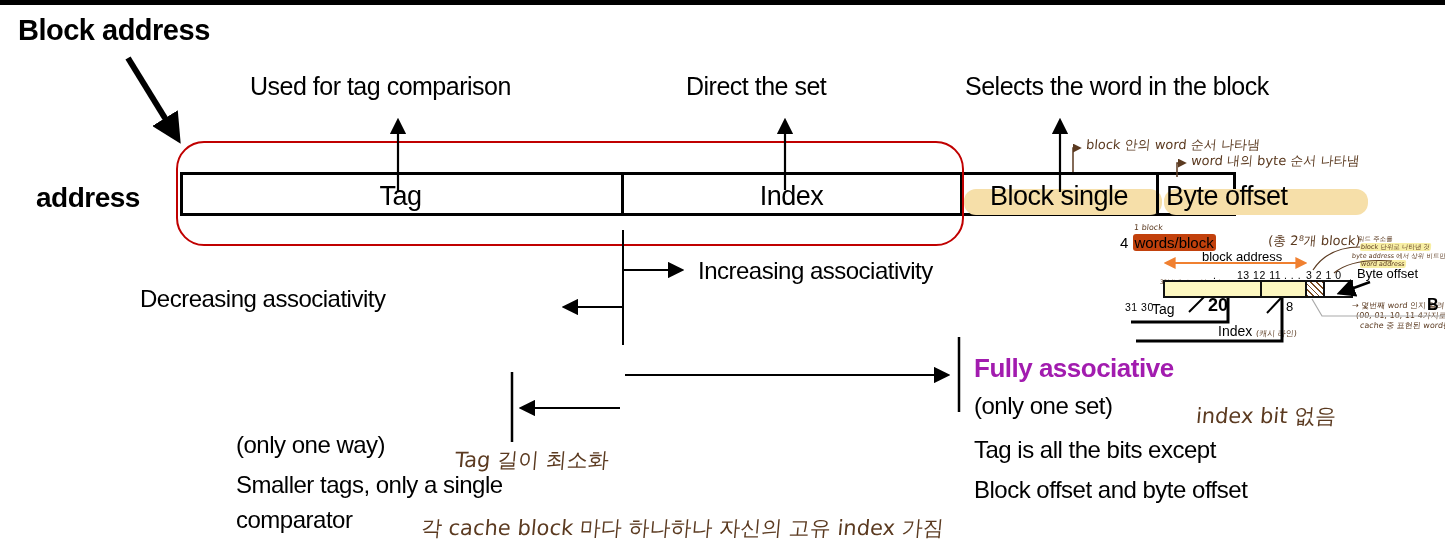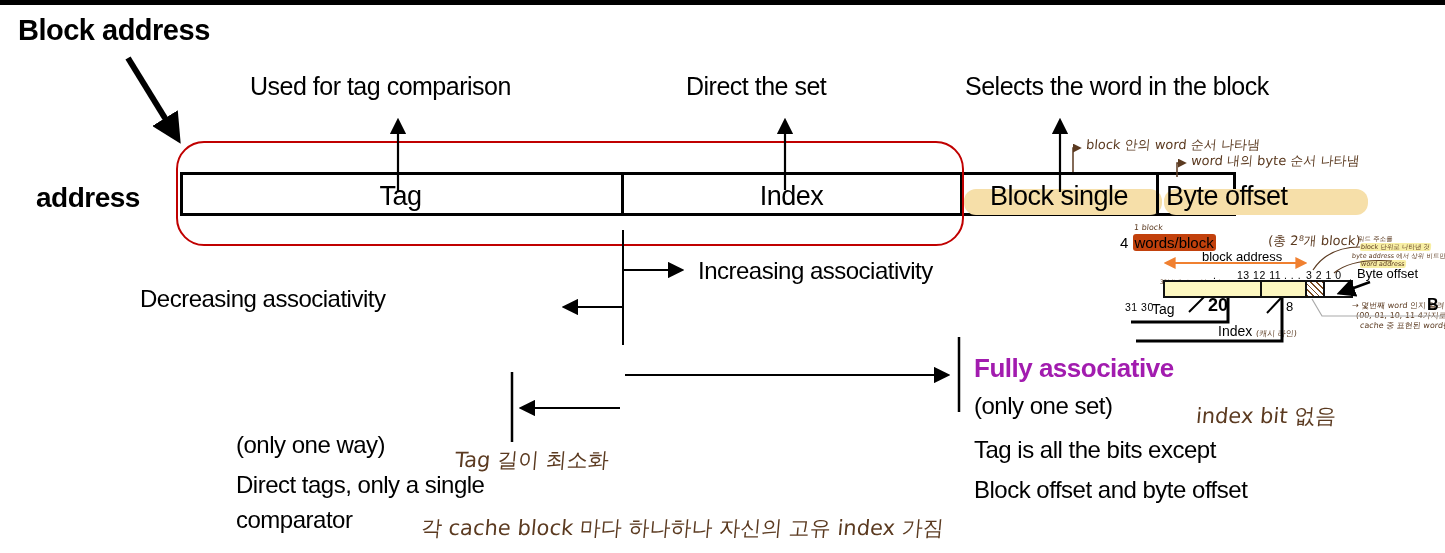--- a/index.html
+++ b/index.html
@@ -58,21 +58,21 @@
   <div class="abs redrect"></div>
 
   <div class="abs hand hand-sm" style="left:1086px;top:136px;">block 안의 word 순서 나타냄</div>
   <div class="abs hand hand-sm" style="left:1191px;top:152px;">word 내의 byte 순서 나타냄</div>
 
   <div class="abs body" style="left:698px;top:257px;">Increasing associativity</div>
   <div class="abs body" style="left:140px;top:285px;">Decreasing associativity</div>
 
   <div class="abs body" style="left:236px;top:431px;">(only one way)</div>
   <div class="abs hand hand-lg" style="left:455px;top:446px;">Tag 길이 최소화</div>
-  <div class="abs body" style="left:236px;top:471px;">Direct tags, only a single</div>
+  <div class="abs body" style="left:236px;top:471px;">Smaller tags, only a single</div>
   <div class="abs body" style="left:236px;top:506px;">comparator</div>
   <div class="abs hand hand-lg" style="left:421px;top:514px;">각 cache block 마다 하나하나 자신의 고유 index 가짐</div>
 
   <div class="abs heading" style="left:974px;top:353px;">Fully associative</div>
   <div class="abs body" style="left:974px;top:392px;">(only one set)</div>
   <div class="abs hand hand-lg" style="left:1196px;top:402px;">index bit 없음</div>
   <div class="abs body" style="left:974px;top:436px;">Tag is all the bits except</div>
   <div class="abs body" style="left:974px;top:476px;">Block offset and byte offset</div>
 
   <div class="abs hand hand-xs" style="left:1134px;top:223px;">1 block</div>

